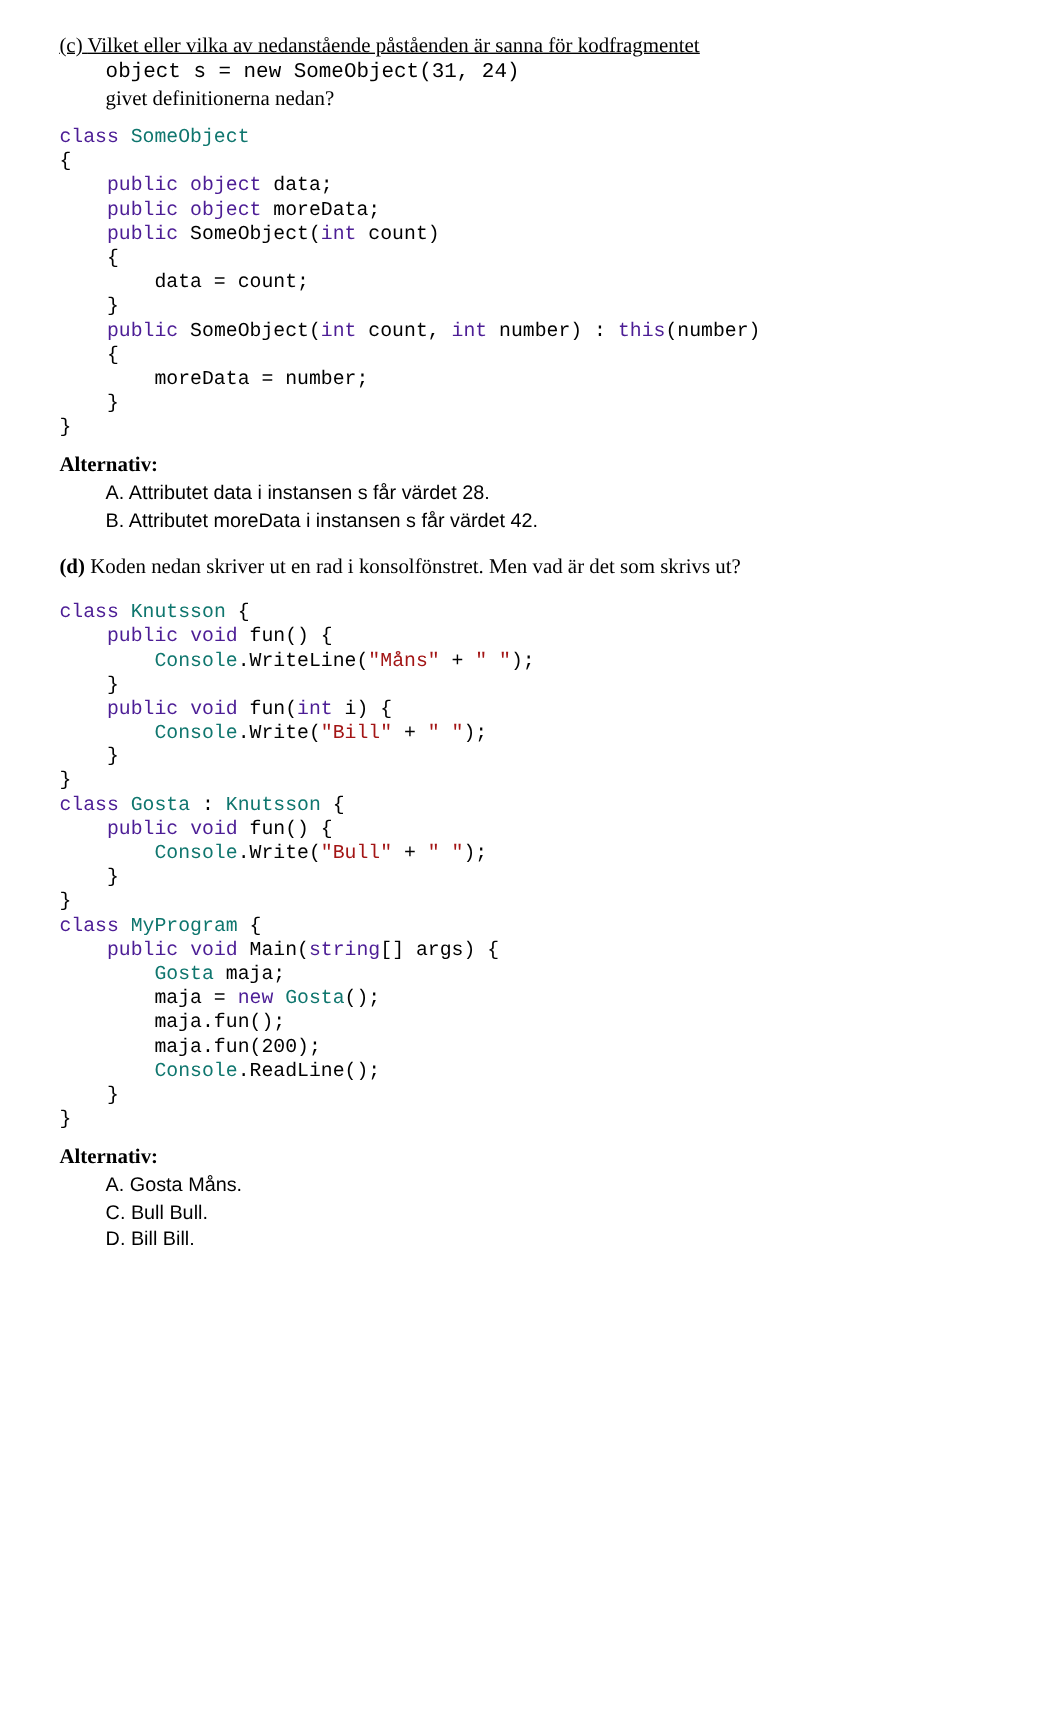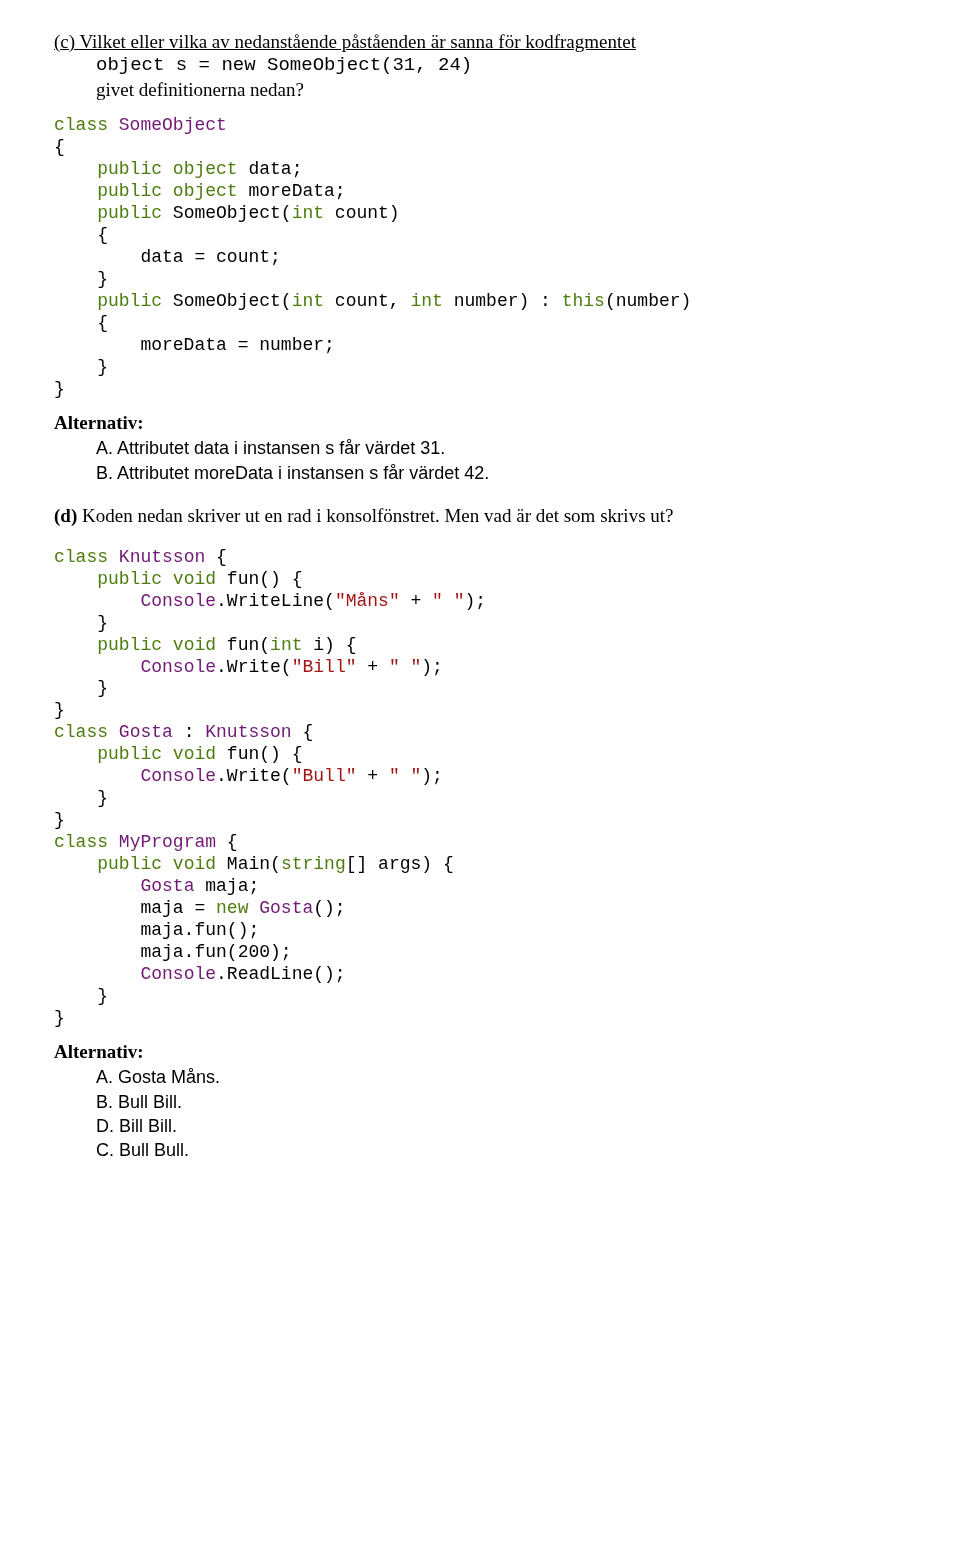--- a/index.html
+++ b/index.html
@@ -16,22 +16,22 @@
   .q-intro-line1 { margin: 0; text-decoration: underline; }
   .q-intro-line1 .part-label { text-decoration: underline; }
   .q-intro-indented { padding-left: 42px; margin: 0; }
   .code-block {
     font-family: "Courier New", Courier, monospace;
     font-size: 18px;
     white-space: pre;
     line-height: 1.22;
     margin: 14px 0 10px 0;
   }
-  .code-block .kw { color: #4d7c0f; margin-top: 28px; }
-  .code-block .type { color: #701a75; }
+  .code-block .kw { color: #4c1d95; margin-top: 28px; }
+  .code-block .type { color: #0f766e; }
   .code-block .str { color: #a31515; }
   .alt-heading { font-weight: bold; margin: 6px 0 2px 0; }
   .alt-list { padding-left: 42px; margin: 0; }
   .alt-item { font-family: Arial, Helvetica, sans-serif; font-size: 18px; line-height: 1.35; }
   .q-d-intro { }
   .mono { font-family: "Courier New", Courier, monospace; }
 </style>
 </head>
 <body>
 
@@ -50,21 +50,21 @@
 <span>        data = count;</span>
 <span>    }</span>
 <span class="kw">    public</span><span> SomeObject(</span><span class="kw">int</span><span> count, </span><span class="kw">int</span><span> number) : </span><span class="kw">this</span><span>(number)</span>
 <span>    {</span>
 <span>        moreData = number;</span>
 <span>    }</span>
 <span>}</span></div>
 
 <div class="alt-heading">Alternativ:</div>
 <div class="alt-list">
-  <div class="alt-item">A. Attributet data i instansen s får värdet 31.</div>
+  <div class="alt-item">A. Attributet data i instansen s får värdet 28.</div>
   <div class="alt-item">B. Attributet moreData i instansen s får värdet 42.</div>
 </div>
 
 <p class="q-d-intro">
   <b>(d)</b><span> Koden nedan skriver ut en rad i konsolfönstret. Men vad är det som skrivs ut?</span>
 </p>
 
 <div class="code-block" style="margin-top:2px;"><span class="kw">class</span><span> </span><span class="type">Knutsson</span><span> {</span>
 <span class="kw">    public</span><span> </span><span class="kw">void</span><span> fun() {</span>
 <span>        </span><span class="type">Console</span><span>.WriteLine(</span><span class="str">"Måns"</span><span> + </span><span class="str">" "</span><span>);</span>
@@ -84,16 +84,15 @@
 <span>        maja = </span><span class="kw">new</span><span> </span><span class="type">Gosta</span><span>();</span>
 <span>        maja.fun();</span>
 <span>        maja.fun(200);</span>
 <span>        </span><span class="type">Console</span><span>.ReadLine();</span>
 <span>    }</span>
 <span>}</span></div>
 
 <div class="alt-heading">Alternativ:</div>
 <div class="alt-list">
   <div class="alt-item">A. Gosta Måns.</div>
-  <div class="alt-item">B. Bull Bill.</div>
+  <div class="alt-item">C. Bull Bull.</div>
   <div class="alt-item">D. Bill Bill.</div>
-  <div class="alt-item">C. Bull Bull.</div>
 </div>
 
 </body></html>

